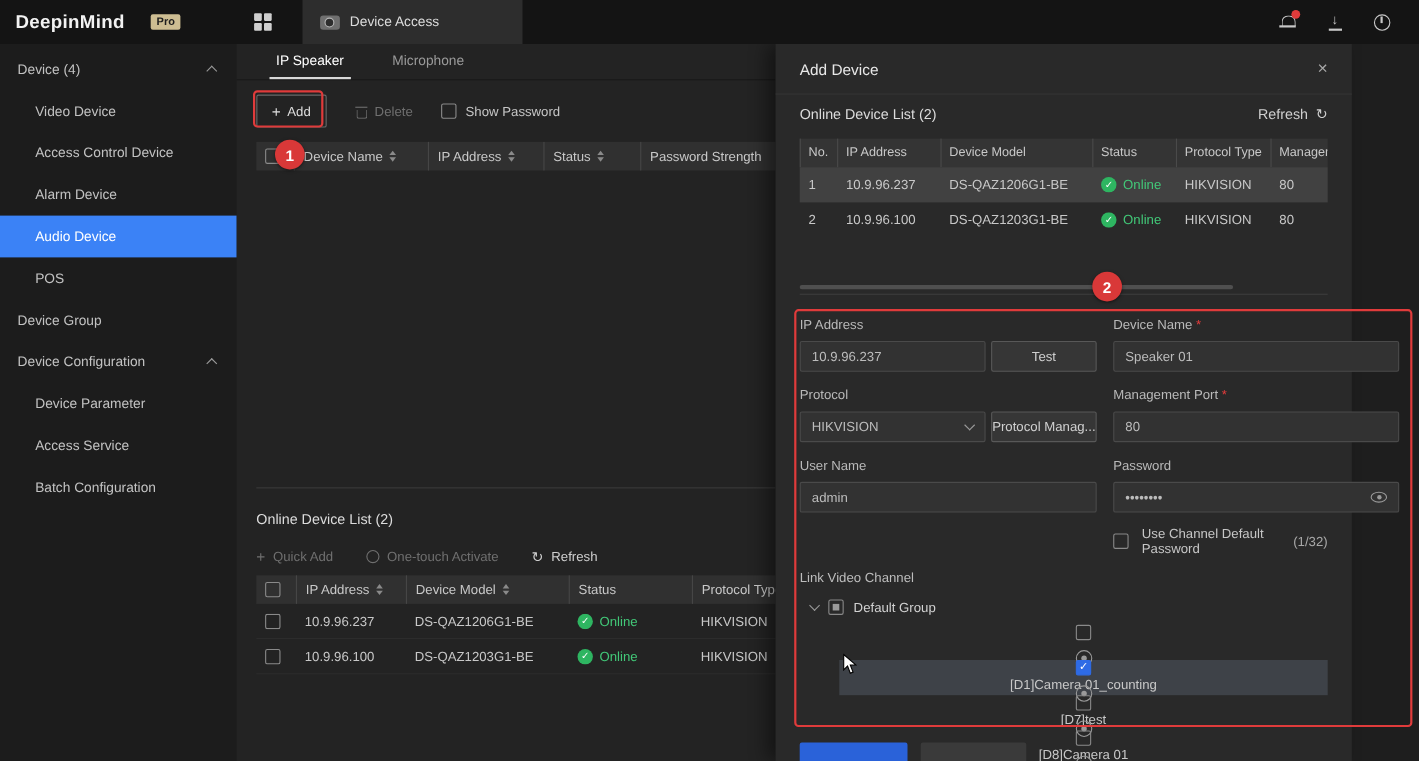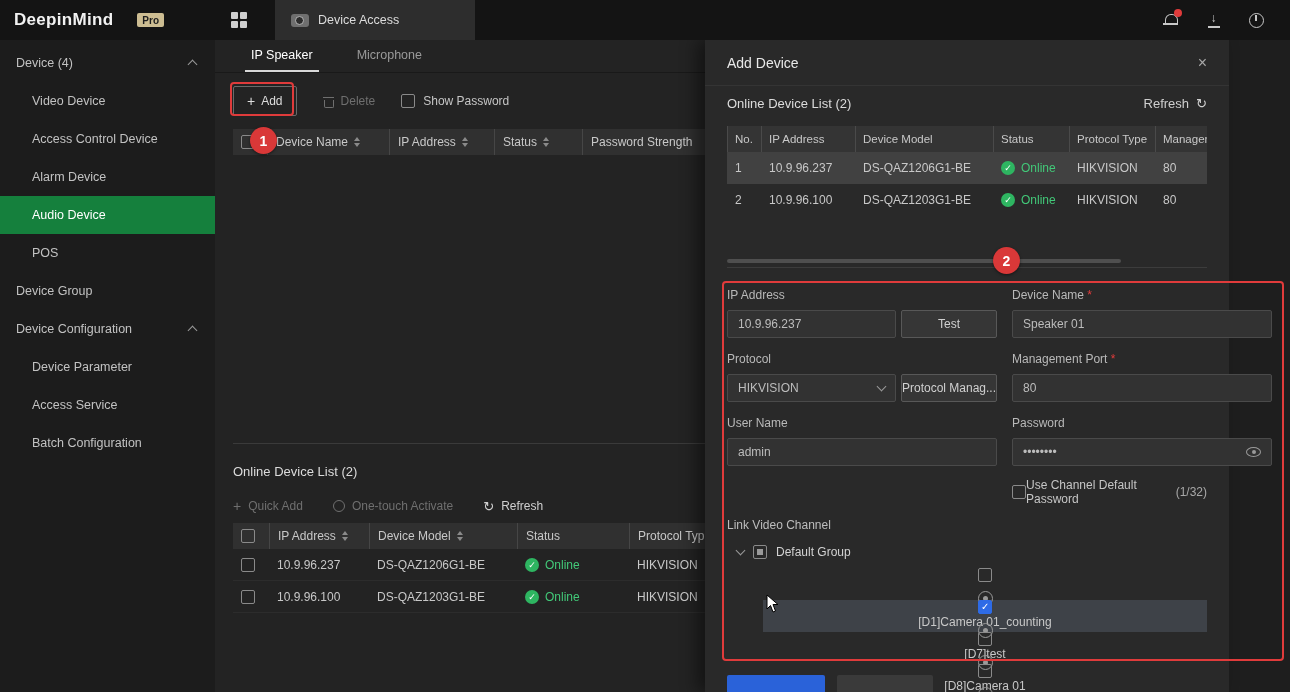--- a/index.html
+++ b/index.html
@@ -25,21 +25,21 @@
   .dl{position:relative;width:14px;height:15px;display:inline-block;color:#c8c8c8;}
   .dl::before{content:"↓";position:absolute;left:3.5px;top:-2px;font-size:12px;}
   .dl::after{content:"";position:absolute;left:1px;bottom:0;width:12px;height:1.5px;background:#c8c8c8;}
   .pwr{width:15px;height:15px;border:1.5px solid #c8c8c8;border-radius:50%;position:relative;display:inline-block;}
   .pwr::after{content:"";position:absolute;left:5px;top:1.5px;width:2px;height:6px;background:#c8c8c8;}
 
   
   #sidebar{position:absolute;left:0;top:40px;width:215px;bottom:0;background:#1c1c1c;padding-top:4px;z-index:2;}
   .side-item{height:38px;display:flex;align-items:center;padding:0 16px;color:#c2c2c2;font-size:12.5px;position:relative;}
   .side-item.lvl1{padding-left:32px;}
-  .side-item.selected{background:#15803d;color:#fff;}
+  .side-item.selected{background:#3b82f6;color:#fff;}
   .side-item .chev{position:absolute;right:19px;top:17px;}
   .chev{width:7px;height:7px;border-right:1.5px solid #9a9a9a;border-bottom:1.5px solid #9a9a9a;display:inline-block;flex:none;}
   .chev.up{transform:rotate(-135deg);}
   .chev.down{transform:rotate(45deg);margin-top:-3px;}
 
   
   #main{position:absolute;left:215px;top:40px;width:490px;bottom:0;background:#232323;z-index:1;}
   .mtabs{height:33px;display:flex;align-items:stretch;padding:0 14px;border-bottom:1px solid #191919;}
   .mtab{padding:8px 22px 0;font-size:12.5px;color:#9a9a9a;position:relative;}
   .mtab.active{color:#fff;}
@@ -96,21 +96,21 @@
   .req::after{content:" *";color:#e03b3b;}
   .frow{display:flex;gap:5px;}
   .inp{height:28px;background:#323232;border:1px solid #4a4a4a;border-radius:2px;display:flex;align-items:center;padding:0 10px;color:#bcbcbc;gap:8px;}
   .inp.grow1{flex:1 1 auto;}
   .inp.justify{justify-content:space-between;}
   .btn{height:28px;background:#363636;border:1px solid #585858;border-radius:2px;display:inline-flex;align-items:center;justify-content:center;color:#d0d0d0;padding:0 10px;font:inherit;white-space:nowrap;overflow:hidden;}
   .btn.w96{width:96px;flex:none;}
   .eye{width:15px;height:10px;border:1px solid #9a9a9a;border-radius:50%;position:relative;flex:none;margin-left:auto;}
   .eye::after{content:"";position:absolute;left:4.5px;top:2px;width:4px;height:4px;border-radius:50%;background:#9a9a9a;}
   .defpw-row{margin:12px 22px 0 307px;display:flex;align-items:center;justify-content:space-between;}
-  .defpw-left{display:flex;align-items:center;gap:0;color:#c6c6c6;}
+  .defpw-left{display:flex;align-items:center;gap:12px;color:#c6c6c6;}
   .counter{color:#a8a8a8;}
   .link-label{margin:12px 22px 4px;color:#bdbdbd;}
   .tree{margin:0 22px;}
   .tree-group{height:32px;display:flex;align-items:center;gap:9px;padding-left:10px;color:#d2d2d2;}
   .tree-row{height:32px;display:flex;align-items:center;gap:9px;margin-left:36px;padding:0 8px;color:#c8c8c8;flex-direction:column;}
   .tree-row.on{background:#3e4248;}
   .camc{width:15px;height:15px;border:1px solid #9a9a9a;border-radius:50%;position:relative;flex:none;}
   .camc::after{content:"";position:absolute;left:4px;top:4px;width:5px;height:5px;border-radius:50%;background:#9a9a9a;}
   .dlg-foot{position:absolute;left:0;right:0;bottom:0;height:17px;padding:0 22px;display:flex;gap:12px;overflow:visible;}
   .btn-primary{width:98px;height:30px;background:#2a62d9;border:none;border-radius:2px;flex:none;}

